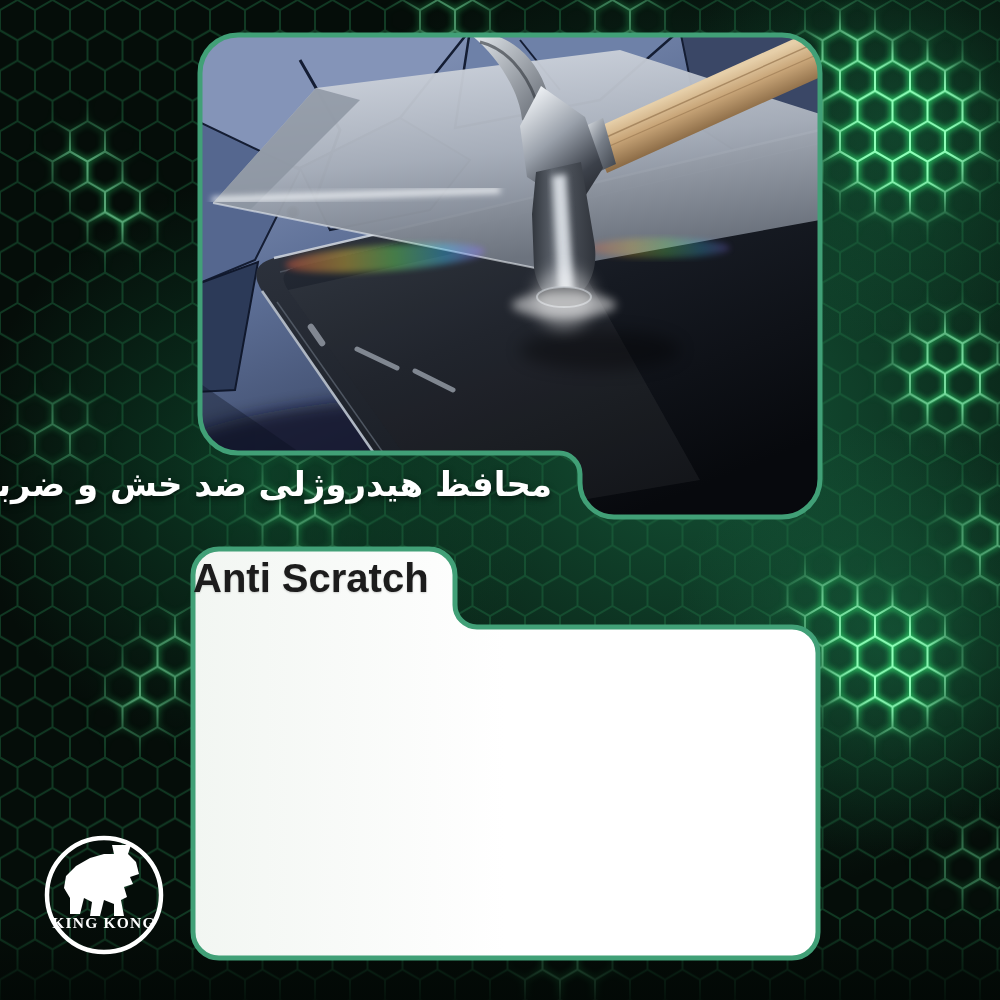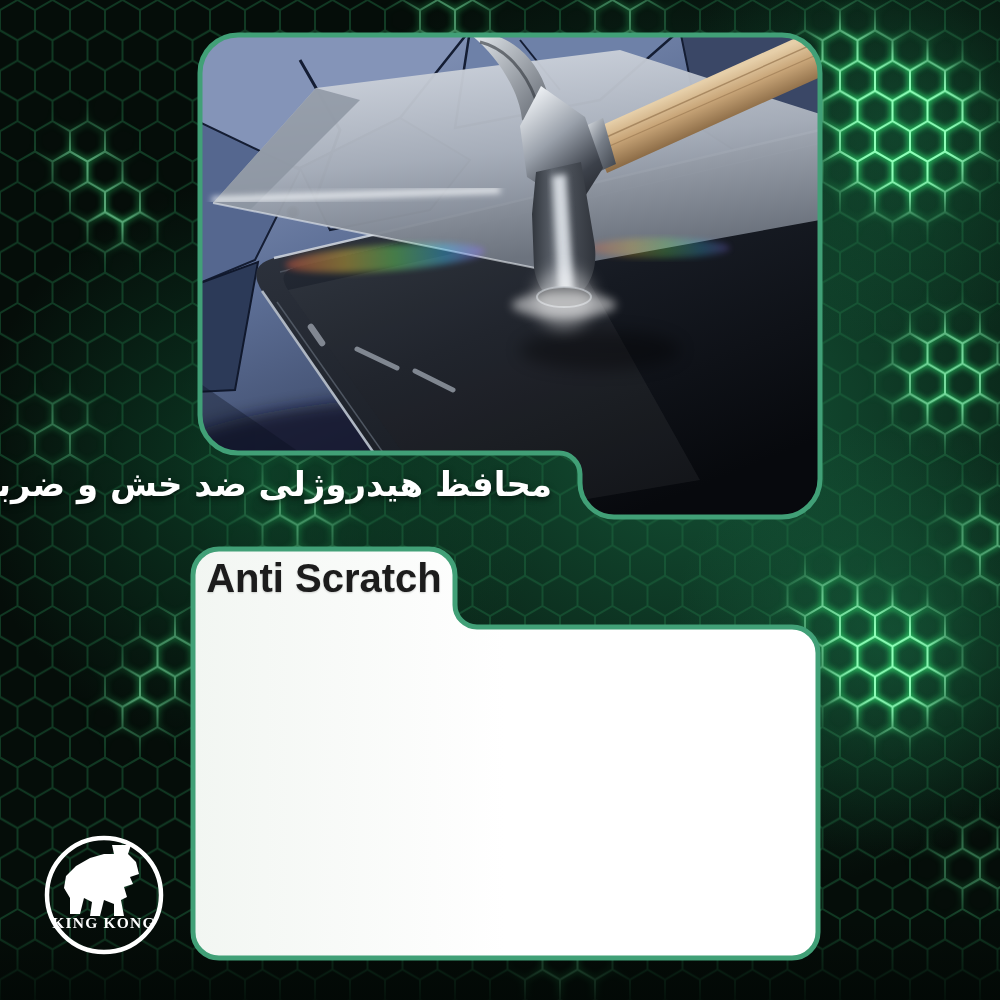--- a/index.html
+++ b/index.html
@@ -4,21 +4,21 @@
 <style>
   html,body{margin:0;padding:0;background:#050d09;}
   .stage{position:relative;width:1000px;height:1000px;overflow:hidden;
          font-family:"DejaVu Sans",sans-serif;}
   .stage svg.bg{position:absolute;left:0;top:0;width:1000px;height:1000px;display:block;}
   .txt{position:absolute;white-space:nowrap;}
   .photo-caption{right:448px;top:464px;font-size:34px;font-weight:bold;color:#ffffff;
       direction:rtl;text-shadow:0 2px 6px rgba(0,0,0,.65);}
   .headline{right:138px;top:538px;font-size:39px;font-weight:bold;color:#ffffff;
       direction:rtl;text-shadow:0 2px 6px rgba(0,0,0,.6);}
-  .tab-label{left:193px;top:556px;width:262px;text-align:center;font-size:40px;
+  .tab-label{left:193px;top:556px;width:262px;text-align:left;font-size:40px;
       font-weight:bold;color:#1c1c1c;font-family:"Liberation Sans",sans-serif;
       text-shadow:0 1px 2px rgba(0,0,0,.18);}
   .paragraph{left:213px;top:686px;width:580px;direction:rtl;text-align:center;
       color:#333333;font-size:30px;font-weight:bold;line-height:56px;}
   .paragraph .pline{height:56px;}
 </style>
 </head>
 <body>
 
 <div class="stage">

